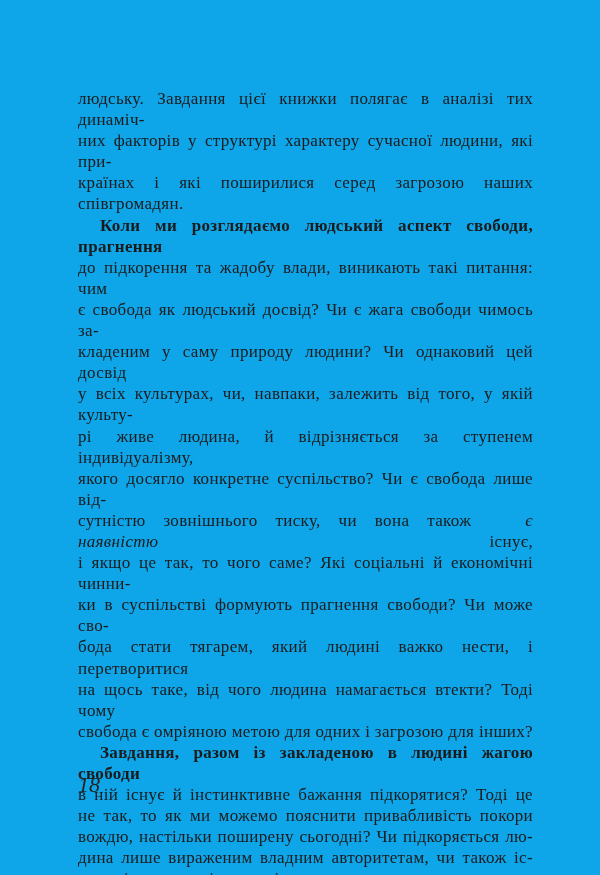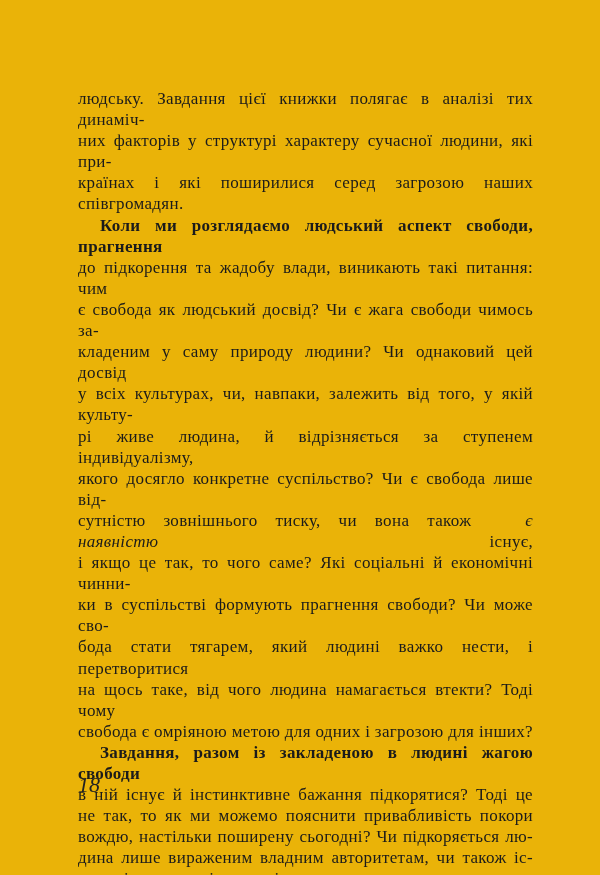--- a/index.html
+++ b/index.html
@@ -4,21 +4,21 @@
 <style>
   html, body {
     margin: 0;
     padding: 0;
     background: #ffffff;
   }
   .page {
     position: relative;
     width: 600px;
     height: 875px;
-    background: #eab308;
+    background: #0ea5e9;
     overflow: hidden;
     font-family: "Liberation Serif", "DejaVu Serif", serif;
     color: #1b1b1b;
   }
   .body-text {
     position: absolute;
     left: 78px;
     top: 88px;
     width: 455px;
     font-size: 17px;

